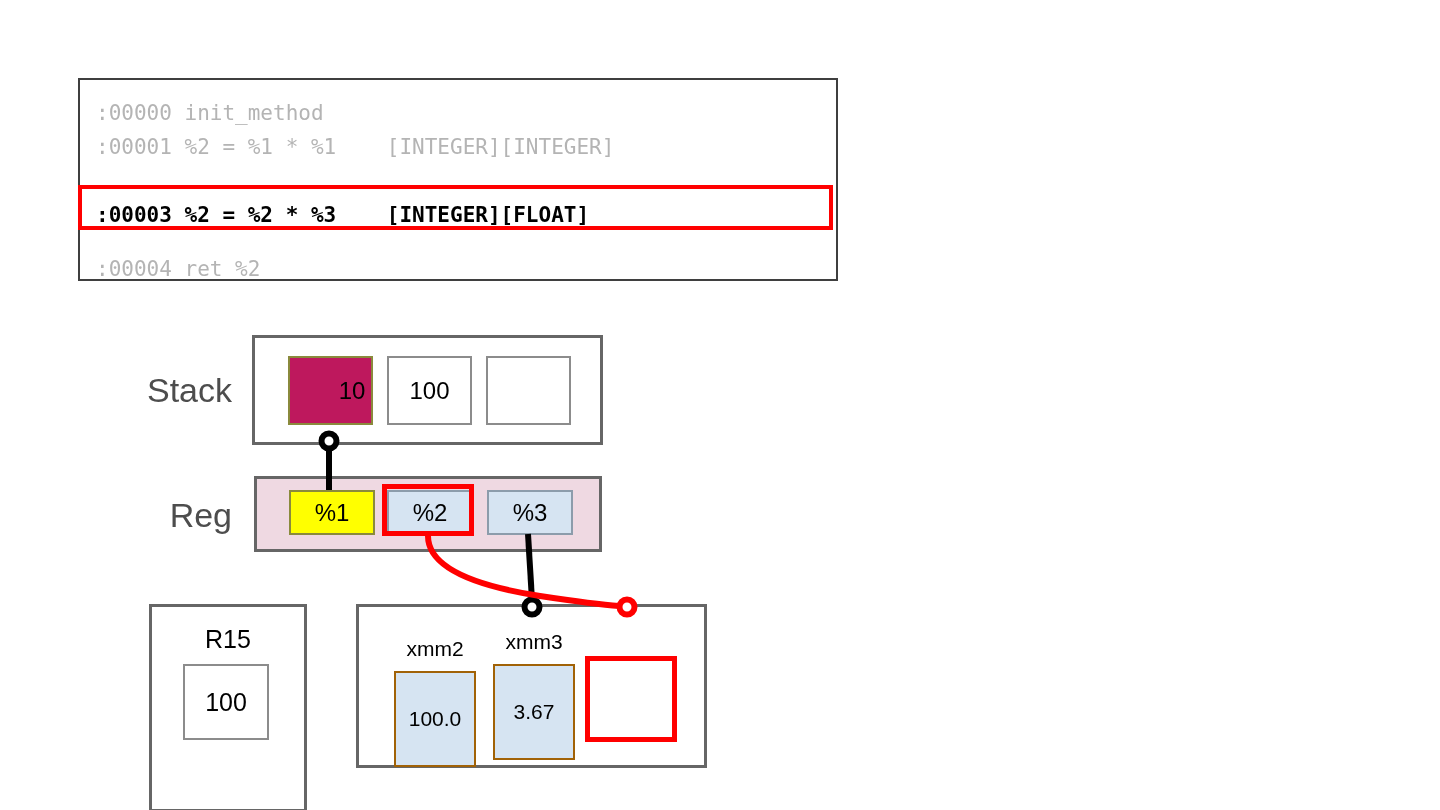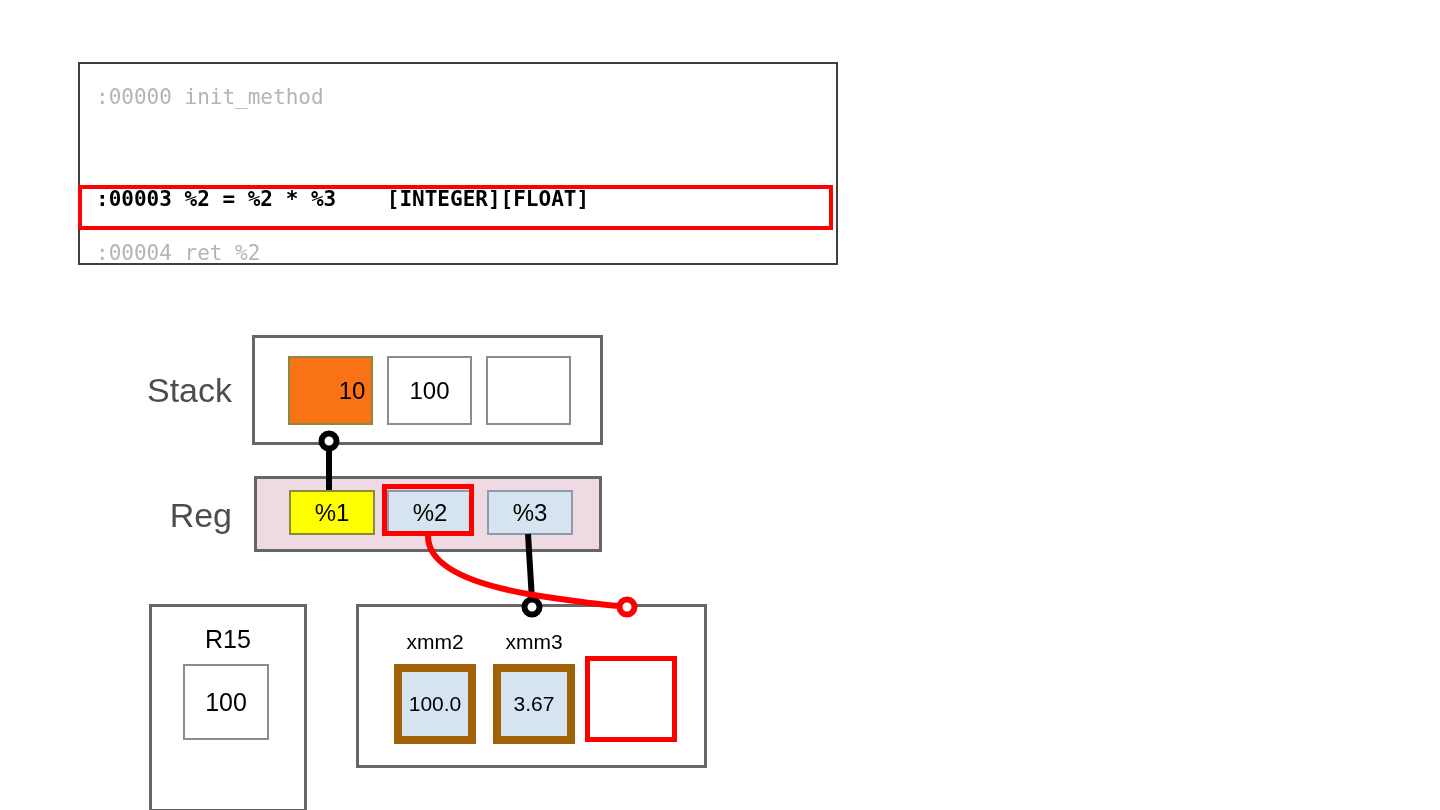--- a/index.html
+++ b/index.html
@@ -12,21 +12,21 @@
     height: 810px;
     position: relative;
     overflow: hidden;
     font-family: "Liberation Sans", sans-serif;
   }
 
   
   #bytecode-panel {
     position: absolute;
     left: 78px;
-    top: 62px;
+    top: 78px;
     width: 760px;
     height: 203px;
     border: 2px solid #3f3f3f;
     background: #ffffff;
     box-sizing: border-box;
   }
   .bc-line {
     position: absolute;
     left: 16px;
     font-family: "DejaVu Sans Mono", monospace;
@@ -87,21 +87,21 @@
     height: 69px;
     border: 2px solid #7d7d6a;
     box-sizing: border-box;
     display: flex;
     align-items: center;
     justify-content: center;
     font-size: 24px;
     color: #000000;
     background: #ffffff;
   }
-  .stack-cell.filled-yellow { background: #f97316; border-color: #8a8a3c; padding-left: 43px; }
+  .stack-cell.filled-yellow { background: #be185d; border-color: #8a8a3c; padding-left: 43px; }
   .stack-cell.empty { border-color: #8c8c8c; }
   #stack-cell-0 { left: 33px; }
   #stack-cell-1 { left: 132px; border-color: #8c8c8c; }
   #stack-cell-2 { left: 231px; border-color: #8c8c8c; }
 
   
   #reg-container {
     position: absolute;
     left: 254px;
     top: 476px;
@@ -191,32 +191,32 @@
     width: 98px;
     text-align: center;
     font-size: 21px;
     color: #000000;
   }
   .xmm-cell {
     position: absolute;
     top: 57px;
     left: 8px;
     width: 82px;
-    height: 80px;
-    border: 8px solid #a16207;
+    height: 96px;
+    border: 2px solid #a16207;
     background: #d6e4f2;
     box-sizing: border-box;
     display: flex;
     align-items: center;
     justify-content: center;
     font-size: 21px;
     color: #000000;
   }
   .xmm-slot { position: absolute; top: 0; width: 98px; height: 100%; }
-  #xmm-slot-0 { left: 27px; }
+  #xmm-slot-0 { left: 27px; margin-top: 7px; }
   #xmm-slot-1 { left: 126px; }
   #xmm-slot-2 { left: 225px; }
 
   #xmm-cell-2-highlight {
     position: absolute;
     left: 585px;
     top: 656px;
     width: 92px;
     height: 86px;
     border: 5px solid #ff0000;
@@ -232,20 +232,21 @@
     width: 1440px;
     height: 810px;
     pointer-events: none;
   }
 </style>
 </head>
 <body>
 
 <div id="bytecode-panel">
   <div class="bc-line" id="bc-line-0">:00000 init_method</div>
+  <div class="bc-line" id="bc-line-1">:00001 %2 = %1 * %1    [INTEGER][INTEGER]</div>
   <div class="bc-line active" id="bc-line-3">:00003 %2 = %2 * %3    [INTEGER][FLOAT]</div>
   <div class="bc-line" id="bc-line-4">:00004 ret %2</div>
 </div>
 <div id="bytecode-highlight"></div>
 
 <div class="section-label" id="label-stack">Stack</div>
 <div class="section-label" id="label-reg">Reg</div>
 
 <div id="stack-container">
   <div class="stack-cell filled-yellow" id="stack-cell-0">10</div>

